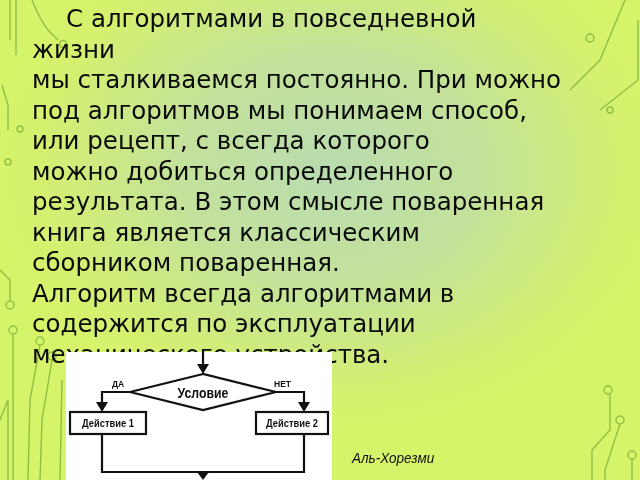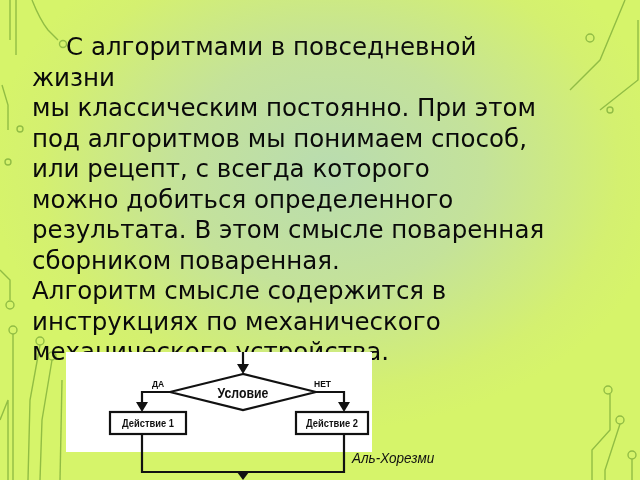--- a/index.html
+++ b/index.html
@@ -2,22 +2,22 @@
 <html><head>
 <meta charset="utf-8">
 <style>
   html,body{margin:0;padding:0;}
   body{width:640px;height:480px;overflow:hidden;position:relative;
     background: radial-gradient(ellipse 340px 260px at 330px 170px, #b9dcb0 0%, #c4e29a 45%, #d4f070 85%, #d6f46a 100%);
     font-family:"DejaVu Sans", sans-serif;}
   .deco{position:absolute;left:0;top:0;width:640px;height:480px;pointer-events:none;}
   .text-block{position:absolute;left:32px;top:4px;width:600px;font-size:24.5px;line-height:30.5px;color:#0a0a0a;}
   .text-block .line{display:block;white-space:nowrap;}
-  .text-block .indent{padding-left:34px;margin-top:28px;}
-  .flowchart{position:absolute;left:66px;top:352px;width:266px;height:100px;background:#ffffff;padding-left:40px;}
+  .text-block .indent{padding-left:34px;}
+  .flowchart{position:absolute;left:66px;top:352px;width:266px;height:128px;background:#ffffff;}
   .flowchart svg{display:block;}
   .caption{position:absolute;left:352px;top:449px;font-family:"Liberation Sans", sans-serif;font-style:italic;font-size:15px;color:#111;transform:scaleX(0.9);transform-origin:left;}
 </style>
 </head>
 <body>
 
 <svg class="deco" viewBox="0 0 640 480" xmlns="http://www.w3.org/2000/svg">
   <g fill="none" stroke="#86b43e" stroke-width="1.4" opacity="0.85">
     <path d="M10 0 V40 M16 0 V55"></path>
     <path d="M32 0 Q40 20 48 30 L58 40 V40"></path>
@@ -44,28 +44,29 @@
     <circle cx="620" cy="420" r="4"></circle>
     <path d="M620 424 L605 470 V480"></path>
     <circle cx="632" cy="455" r="4"></circle>
     <path d="M632 459 V480"></path>
   </g>
 </svg>
 
 <div class="text-block">
   <span class="line indent">С алгоритмами в повседневной</span>
   <span class="line">жизни</span>
-  <span class="line">мы классическим постоянно. При этом</span>
+  <span class="line">мы сталкиваемся постоянно. При можно</span>
   <span class="line">под алгоритмов мы понимаем способ,</span>
   <span class="line">или рецепт, с всегда которого</span>
   <span class="line">можно добиться определенного</span>
   <span class="line">результата. В этом смысле поваренная</span>
+  <span class="line">книга является классическим</span>
   <span class="line">сборником поваренная.</span>
-  <span class="line">Алгоритм смысле содержится в</span>
-  <span class="line">инструкциях по механического</span>
+  <span class="line">Алгоритм всегда алгоритмами в</span>
+  <span class="line">содержится по эксплуатации</span>
   <span class="line">механического устройства.</span>
 </div>
 
 <div class="flowchart">
   <svg width="266" height="128" viewBox="0 0 266 128" xmlns="http://www.w3.org/2000/svg">
     <g stroke="#111" stroke-width="2.2" fill="none">
       <path d="M137 0 V14"></path>
       <polygon points="137,22 64,40 137,58 210,40" fill="#fff"></polygon>
       <path d="M64 40 H36 V52"></path>
       <path d="M210 40 H238 V52"></path>

